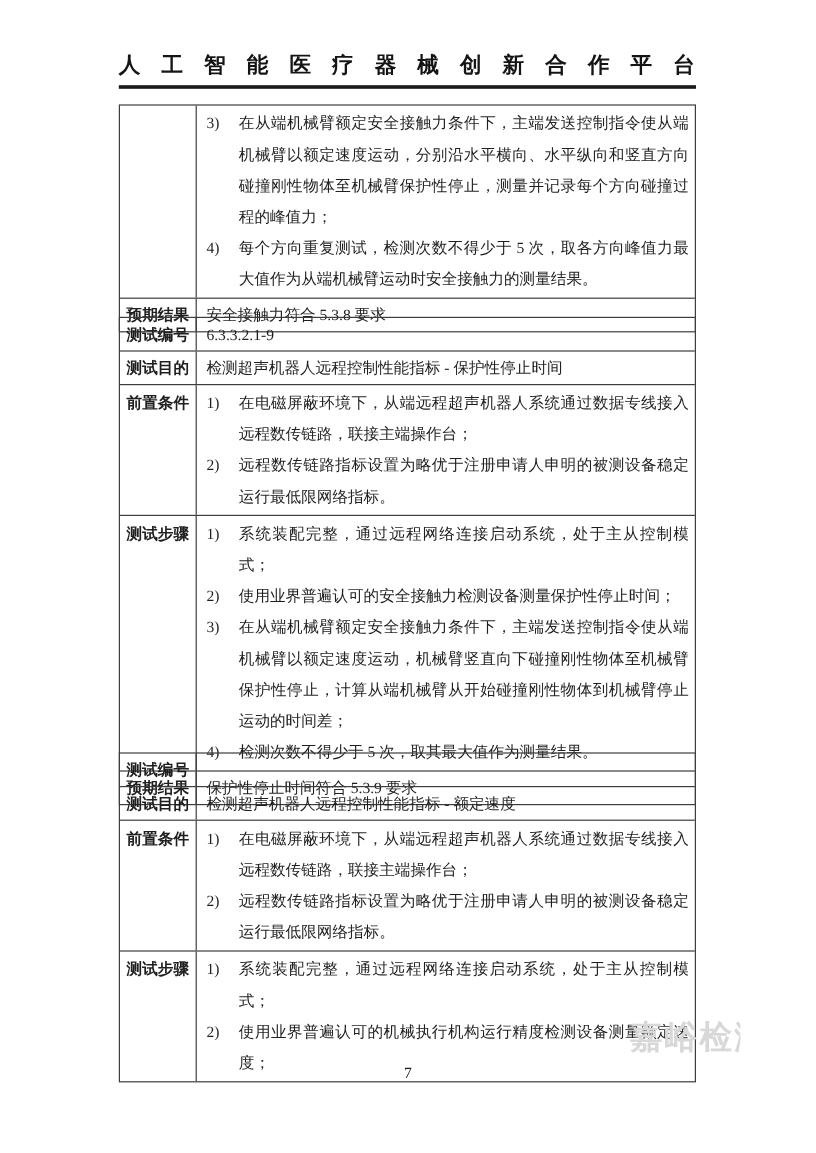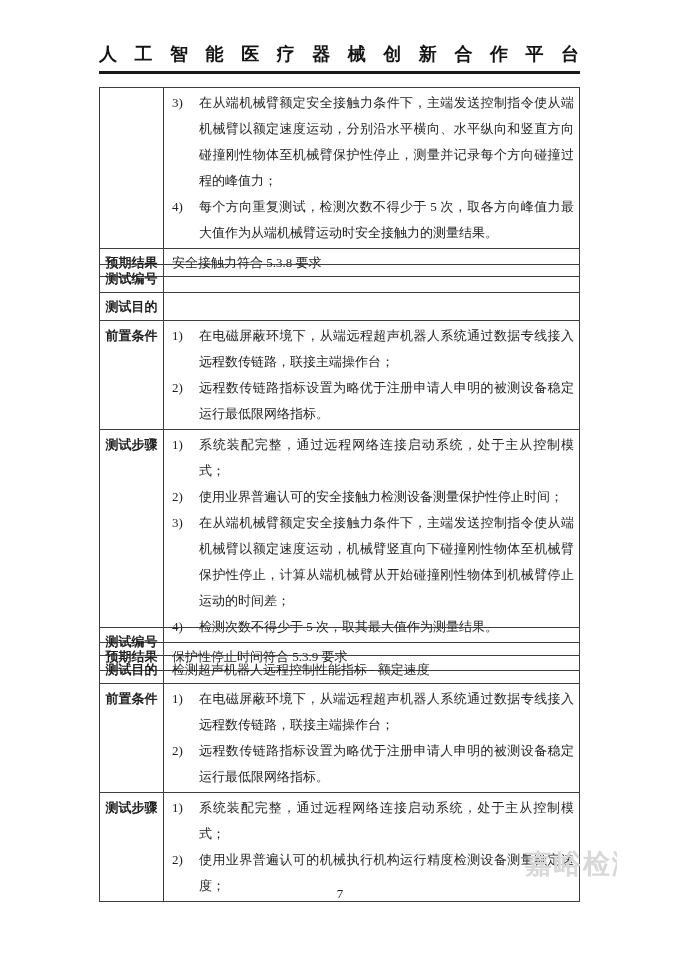--- a/index.html
+++ b/index.html
@@ -131,23 +131,25 @@
     </div>
     <div class="row row-single">
       <div class="cell-label">预期结果</div>
       <div class="cell-content">安全接触力符合 5.3.8 要求</div>
     </div>
   </div>
 
   <div class="tbl" id="table-1">
     <div class="row row-single">
       <div class="cell-label">测试编号</div>
+      <div class="cell-content">6.3.3.2.1-9</div>
     </div>
     <div class="row row-single">
       <div class="cell-label">测试目的</div>
+      <div class="cell-content">检测超声机器人远程控制性能指标 - 保护性停止时间</div>
     </div>
     <div class="row row-multi">
       <div class="cell-label">前置条件</div>
       <div class="cell-content">
         <div class="step-item">
           <span class="step-num">1)</span>
           <span class="step-text">在电磁屏蔽环境下，从端远程超声机器人系统通过数据专线接入远程数传链路，联接主端操作台；</span>
         </div>
         <div class="step-item">
           <span class="step-num">2)</span>

